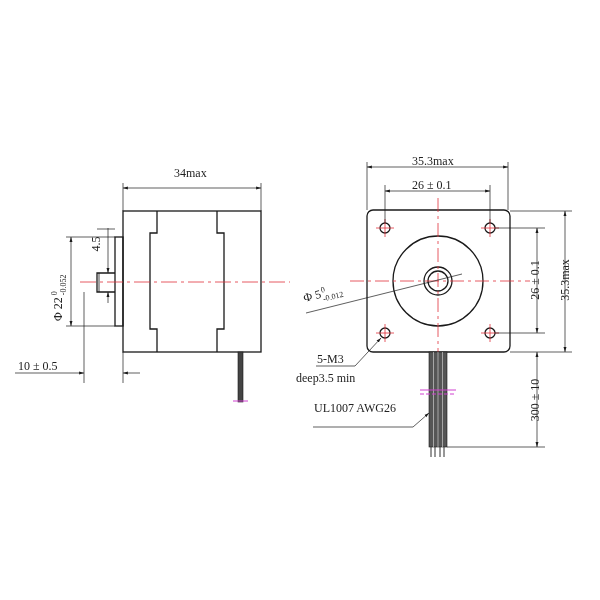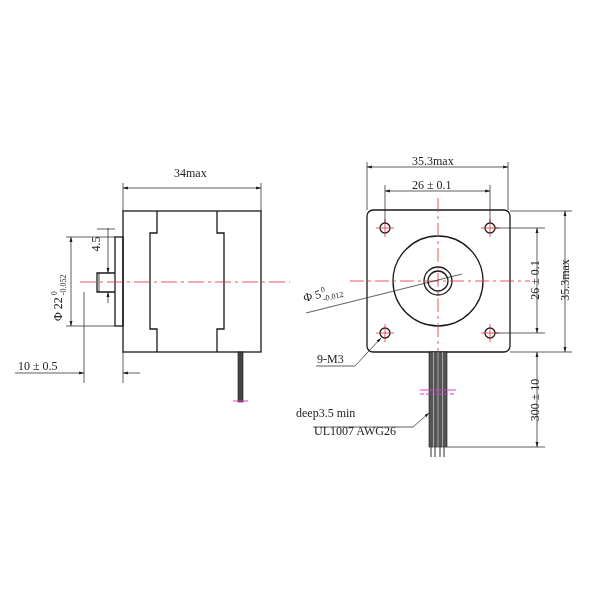--- a/index.html
+++ b/index.html
@@ -139,15 +139,15 @@
 <div class="lbl" style="left:412px;top:179px;">26 ± 0.1</div>
 
 <div class="lbl vert" style="left:500px;top:274px;width:70px;text-align:center;">26 ± 0.1</div>
 <div class="lbl vert" style="left:530px;top:274px;width:70px;text-align:center;">35.3max</div>
 <div class="lbl vert" style="left:500px;top:394px;width:70px;text-align:center;">300 ± 10</div>
 
 <div class="lbl" style="left:306px;top:290px;transform:rotate(-14deg);transform-origin:left bottom;">
   <span>Φ 5</span><span style="display:inline-block;vertical-align:middle;font-size:8px;line-height:9px;margin-left:1px;"><span style="display:block;">0</span><span style="display:block;">-0.012</span></span>
 </div>
 
-<div class="lbl" style="left:317px;top:353px;">9-M3</div>
-<div class="lbl" style="left:296px;top:372px;margin-top:35px;">deep3.5 min</div>
-<div class="lbl" style="left:314px;top:425px;">UL1007  AWG26</div>
+<div class="lbl" style="left:317px;top:353px;">5-M3</div>
+<div class="lbl" style="left:296px;top:372px;">deep3.5 min</div>
+<div class="lbl" style="left:314px;top:402px;">UL1007  AWG26</div>
 
 </body></html>

